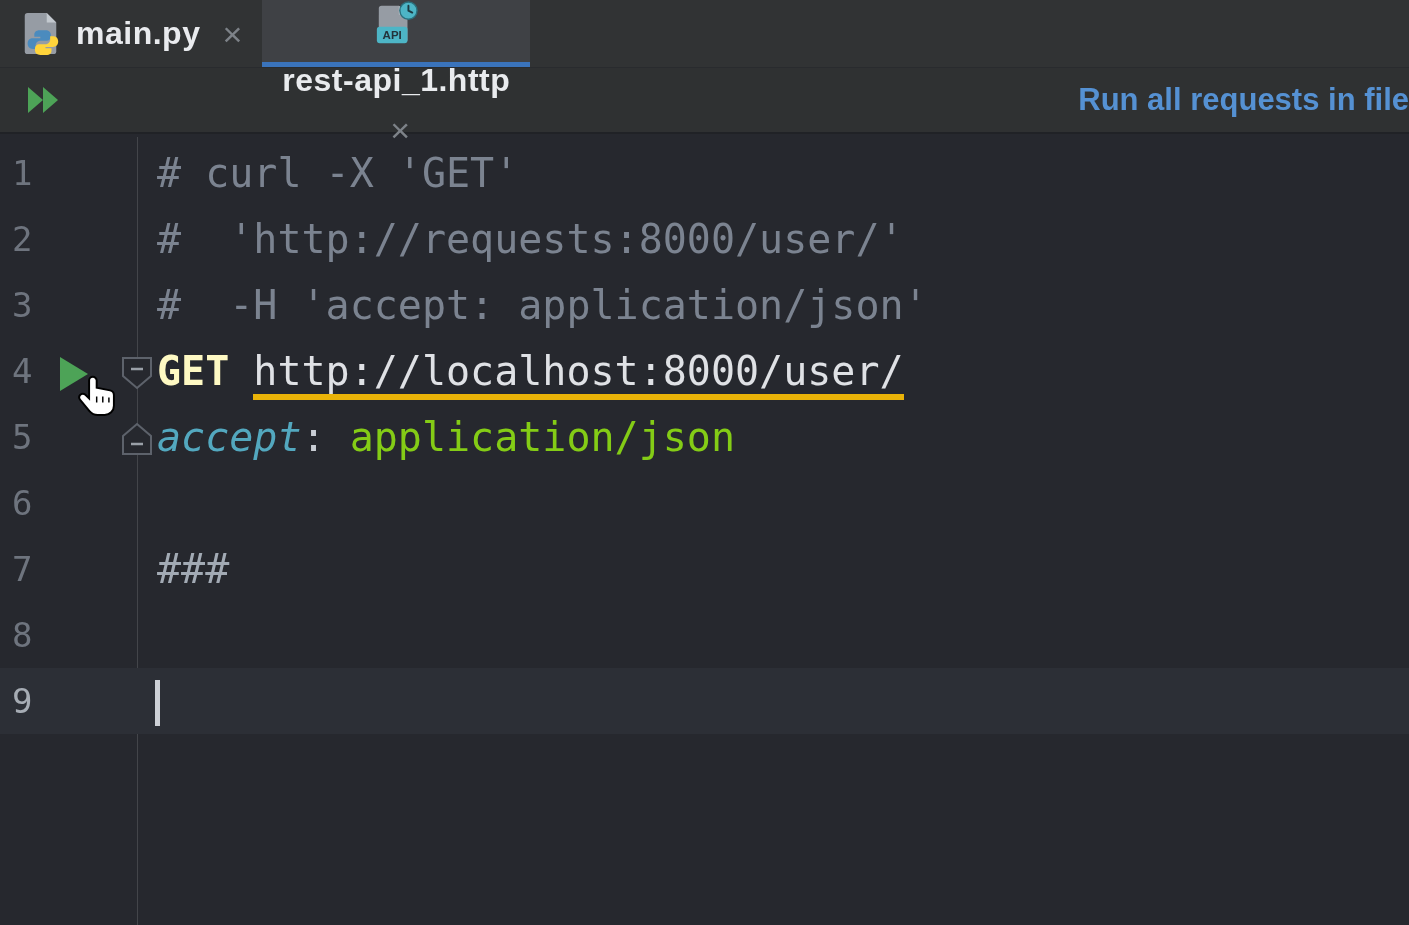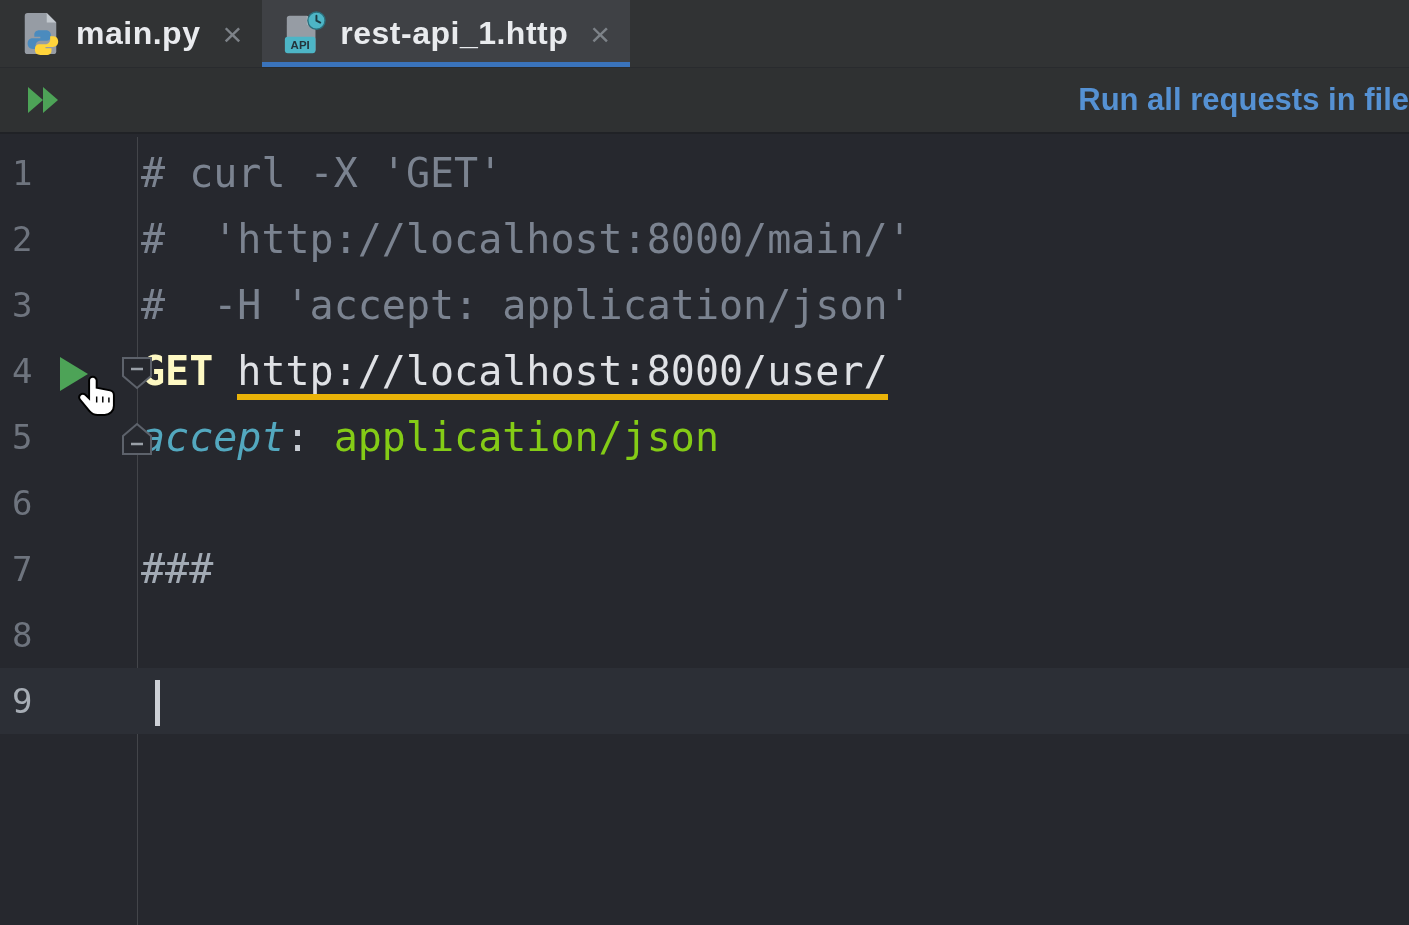--- a/index.html
+++ b/index.html
@@ -11,21 +11,21 @@
   
   .tabbar{
     height:68px;background:#313334;display:flex;align-items:stretch;
     border-bottom:1px solid #292b2e;box-sizing:border-box;
   }
   .tab{
     display:flex;align-items:center;gap:14px;padding:0 20px;position:relative;
     cursor:default;
   }
   .tab .tab-label{color:#e9ebee;font-size:32px;font-weight:600;letter-spacing:.5px;}
-  .tab.active{background:#3f4145;}
+  .tab.active{background:#3f4145;flex-direction:column;}
   .tab.active .underline{
     position:absolute;left:0;right:0;bottom:0;height:5px;background:#3a73bb;
   }
   .tab-close{color:#7d8288;font-size:34px;line-height:1;margin-left:8px;font-weight:400;}
   .tab-icon{display:flex;align-items:center;}
   
   .banner{
     height:66px;background:#2f3132;display:flex;align-items:center;
     padding-left:26px;gap:18px;border-bottom:2px solid #202226;box-sizing:border-box;justify-content:space-between;
   }
@@ -37,21 +37,21 @@
   }
   .gutter-sep{position:absolute;left:137px;top:0;bottom:0;width:1px;background:#43454a;}
   #code-rows{position:absolute;top:3px;left:0;right:0;}
   .code-row{display:flex;height:66px;}
   .code-row.current{background:#2c2f36;}
   .line-number{
     width:137px;box-sizing:border-box;padding-left:12px;flex:0 0 137px;
     font-size:34px;line-height:66px;color:#6e747e;
   }
   .code-row.current .line-number{color:#a6acb4;}
-  .code-text{padding-left:4px;font-size:40px;line-height:66px;white-space:pre;color:#dfe1e5;}
+  .code-text{padding-left:20px;font-size:40px;line-height:66px;white-space:pre;color:#dfe1e5;}
   .seg-comment{color:#7b8390;}
   .seg-method{color:#fef9c3;font-weight:bold;}
   .seg-url{color:#dfe1e5;border-bottom:6px solid #eab308;}
   .seg-header-name{color:#53a8bf;font-style:italic;}
   .seg-punct{color:#c9ced5;}
   .seg-plain{color:#84cc16;}
   .seg-separator{color:#a2aab4;}
   
   .run-arrow{position:absolute;left:58px;top:218px;}
   .fold-marker{position:absolute;left:121px;}
@@ -109,21 +109,21 @@
 <div class="editor">
   <div class="gutter-sep"></div>
 
   <div id="code-rows">
       <div class="code-row">
         <div class="line-number">1</div>
         <div class="code-text"><span class="seg-comment"># curl -X 'GET'</span></div>
       </div>
       <div class="code-row">
         <div class="line-number">2</div>
-        <div class="code-text"><span class="seg-comment">#  'http://localhost:8000/main/'</span></div>
+        <div class="code-text"><span class="seg-comment">#  'http://requests:8000/user/'</span></div>
       </div>
       <div class="code-row">
         <div class="line-number">3</div>
         <div class="code-text"><span class="seg-comment">#  -H 'accept: application/json'</span></div>
       </div>
       <div class="code-row">
         <div class="line-number">4</div>
         <div class="code-text"><span class="seg-method">GET</span><span class="seg-plain"> </span><span class="seg-url">http://localhost:8000/user/</span></div>
       </div>
       <div class="code-row">

